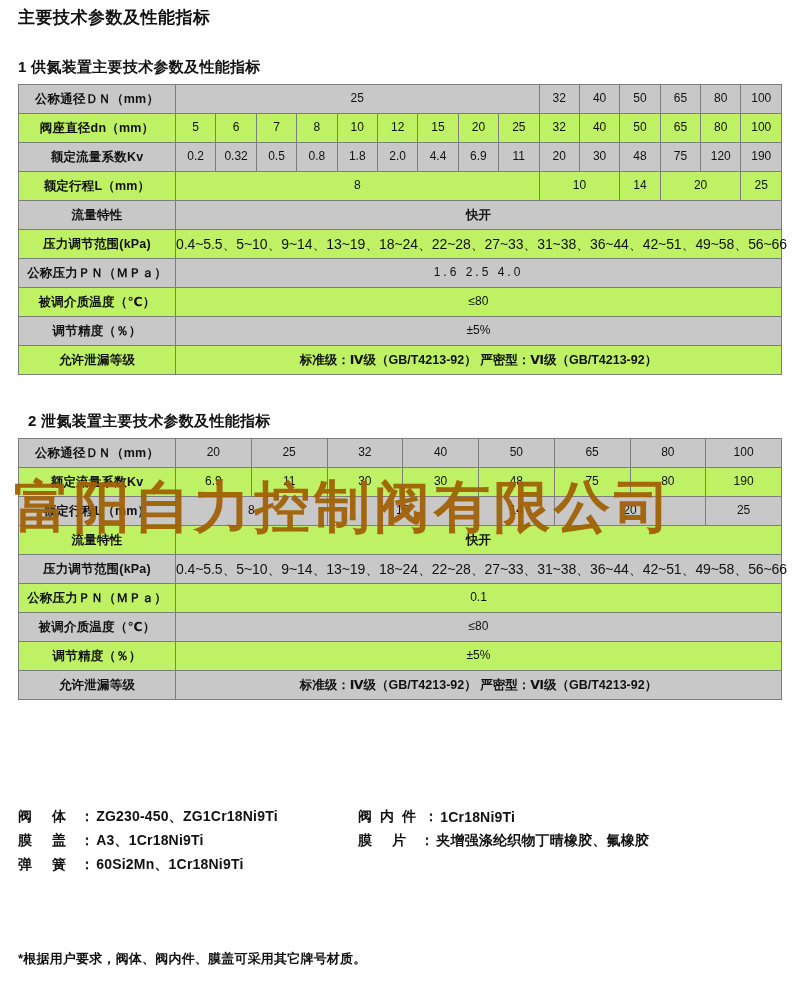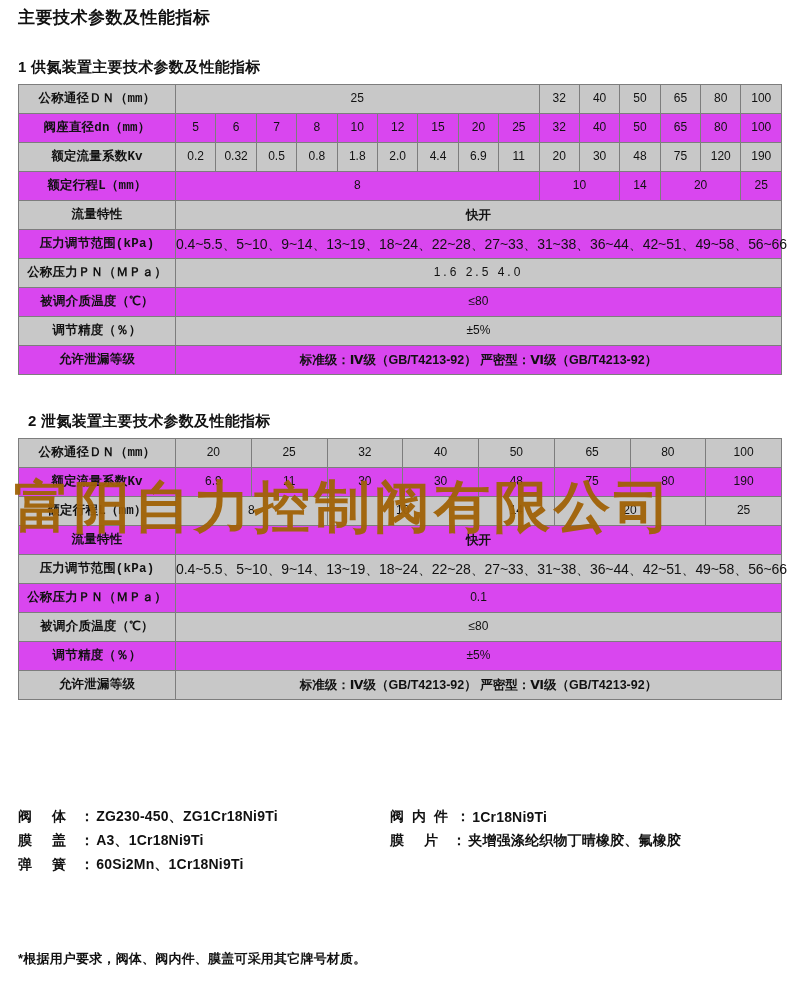--- a/index.html
+++ b/index.html
@@ -59,24 +59,23 @@
     height: 28px;
     line-height: 1.15;
     white-space: nowrap;
   }
   .spec-table td.lbl {
     font-size: 12.5px;
     font-weight: bold;
     letter-spacing: 0.2px;
     width: 148px;
     padding: 0 4px;
-    font-family: Liberation Mono, monospace;
   }
   .spec-table td.shade { background: #c8c8c8; }
-  .spec-table td.plain { background: #d946ef; }
+  .spec-table td.plain { background: #bef264; }
   .spec-table td.small { font-size: 14px; letter-spacing: -0.1px; }
   .spec-table td.wide-text { font-size: 12.5px; font-weight: bold; }
   .spec-table td.pn-vals { letter-spacing: 3px; }
 
   
   .watermark {
     position: absolute;
     left: 14px;
     top: 470px;
     width: 772px;
@@ -104,21 +103,21 @@
     letter-spacing: 0.3px;
   }
   .mat-row {
     display: flex;
     align-items: baseline;
     margin-bottom: 6px;
     font-size: 14px;
     font-weight: bold;
     letter-spacing: 0.2px;
   }
-  .mat-col-left { width: 372px; display: flex; align-items: baseline; }
+  .mat-col-left { width: 340px; display: flex; align-items: baseline; }
   .mat-col-right { display: flex; align-items: center; }
   .mat-key {
     display: inline-block;
     min-width: 62px;
     letter-spacing: 8px;
   }
   .mat-sep { margin-right: 2px; }
   .mat-val { font-weight: bold; }
 
   .footnote {

